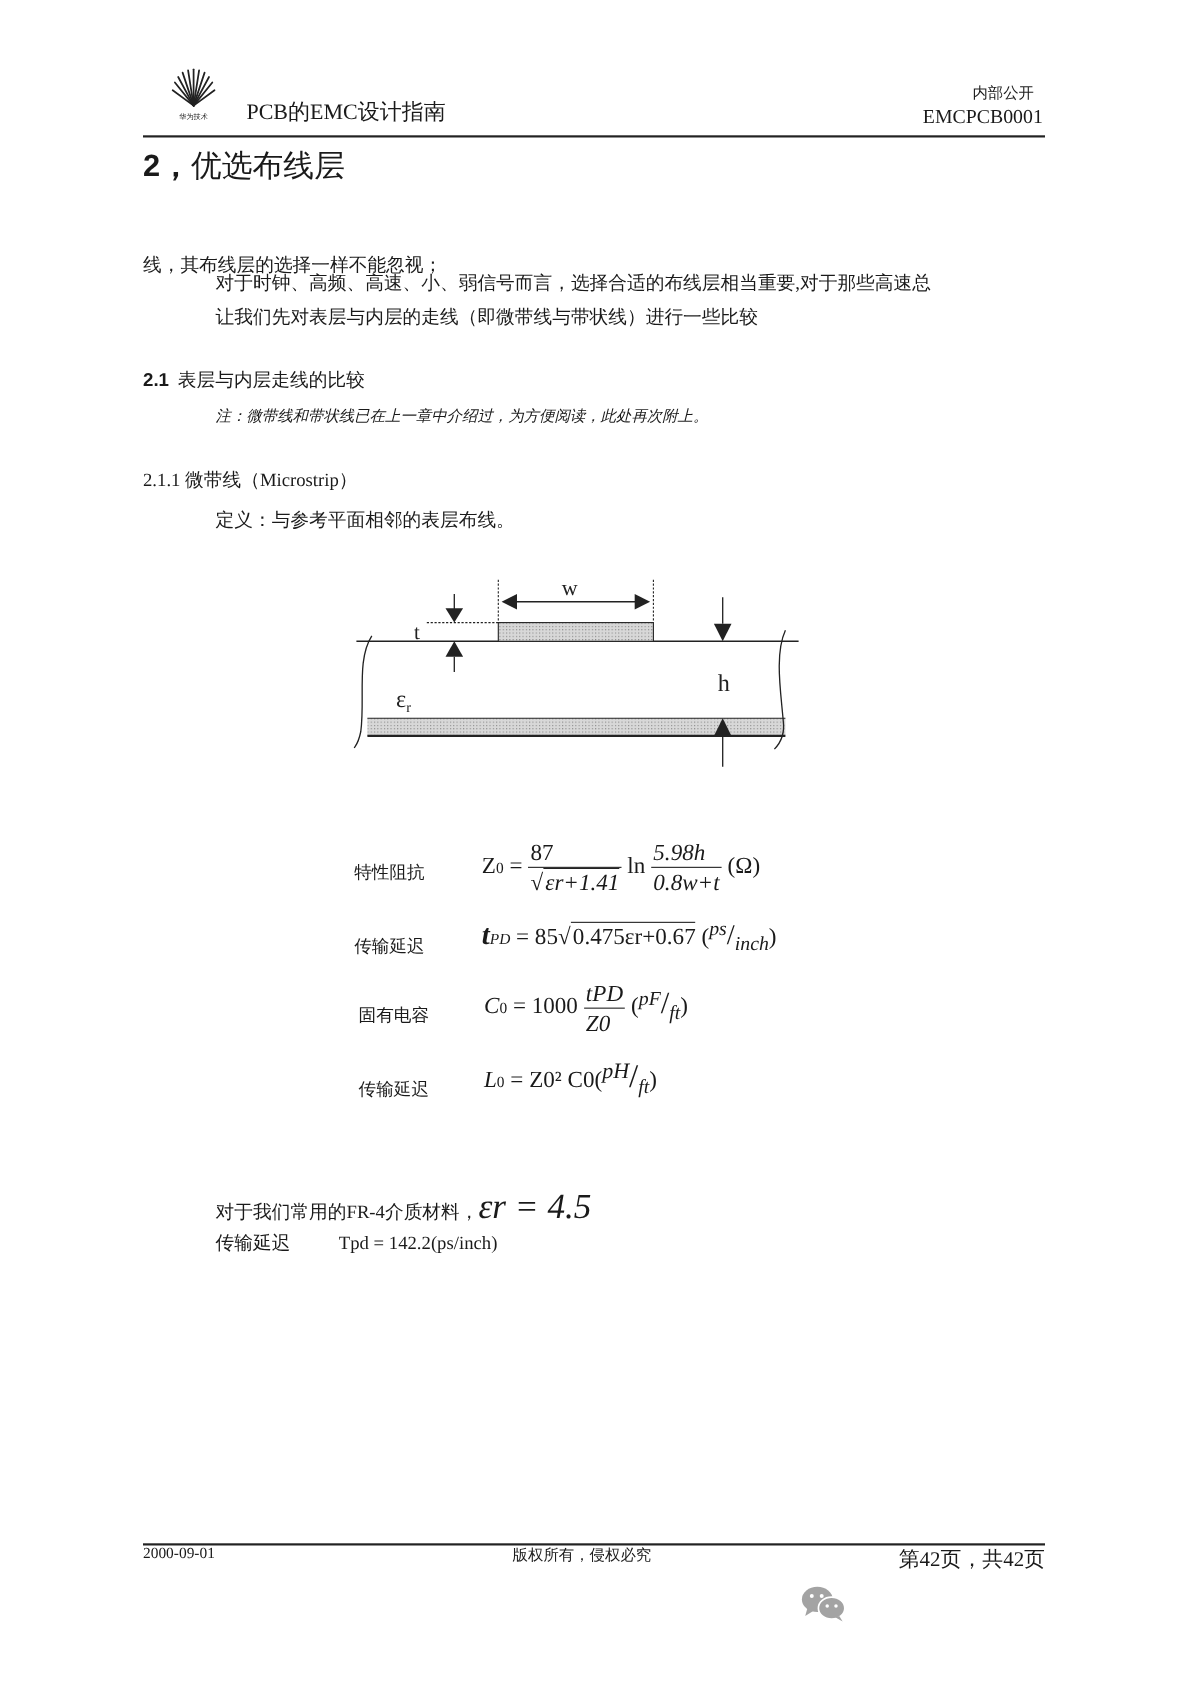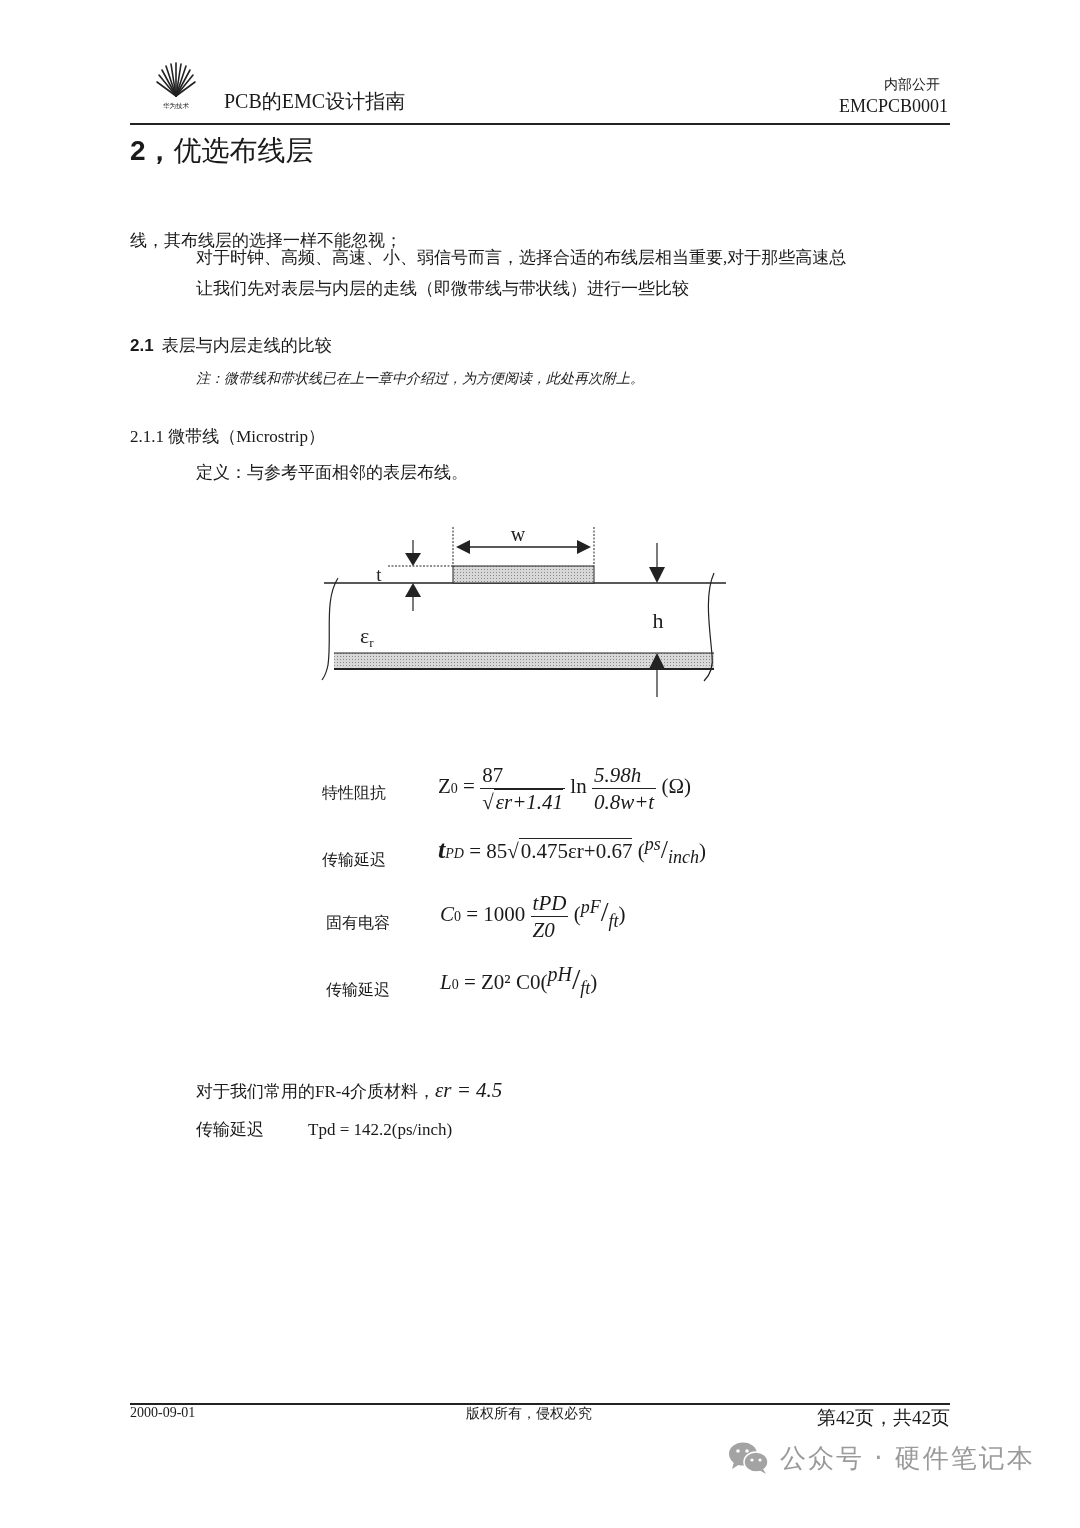--- a/index.html
+++ b/index.html
@@ -48,21 +48,21 @@
     #f1-label { left: 322px; top: 783px; }
     #f1 { left: 438px; top: 762px; }
     #f2-label { left: 322px; top: 850px; }
     #f2 { left: 438px; top: 834px; }
     #f3-label { left: 326px; top: 913px; }
     #f3 { left: 440px; top: 890px; }
     #f4-label { left: 326px; top: 980px; }
     #f4 { left: 440px; top: 962px; }
 
     #fr4-line { left: 196px; top: 1078px; font-size: 17px; }
-    #fr4-line .math { font-size: 21px; text-align: center; }
+    #fr4-line .math { font-size: 32px; text-align: center; }
     #tpd-line { left: 196px; top: 1118px; font-size: 17px; }
     #tpd-line .lbl { font-family: "Liberation Sans", sans-serif; margin-right: 44px; }
 
     
     #footer-rule { left: 130px; top: 1403px; width: 820px; height: 1.5px; background: #222; }
     #footer-date { left: 130px; top: 1405px; font-size: 14px; }
     #footer-copyright { left: 466px; top: 1405px; font-size: 14px; }
     #footer-page { right: 130px; top: 1405px; font-size: 19px; }
 
     
@@ -200,14 +200,13 @@
   <svg id="wechat-icon" viewBox="0 0 42 34">
     <ellipse cx="15" cy="13" rx="14" ry="11.5" fill="#a3a3a3"></ellipse>
     <polygon points="6,21 4,28 12,23" fill="#a3a3a3"></polygon>
     <ellipse cx="28" cy="21" rx="12" ry="10" fill="#a3a3a3" stroke="#fff" stroke-width="1.5"></ellipse>
     <polygon points="35,28 38,33 31,29" fill="#a3a3a3"></polygon>
     <circle cx="10" cy="10" r="1.8" fill="#fff"></circle>
     <circle cx="19" cy="10" r="1.8" fill="#fff"></circle>
     <circle cx="24" cy="19" r="1.6" fill="#fff"></circle>
     <circle cx="32" cy="19" r="1.6" fill="#fff"></circle>
   </svg>
-  <span>公众号 · 硬件笔记本</span>
 </div>
 
 </body></html>

